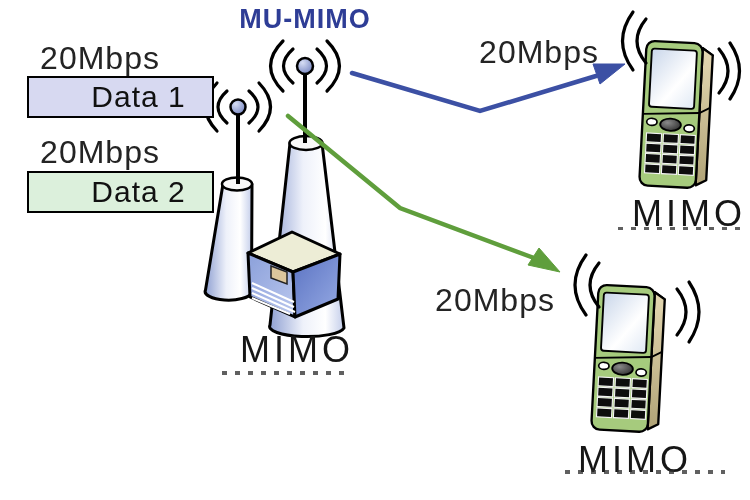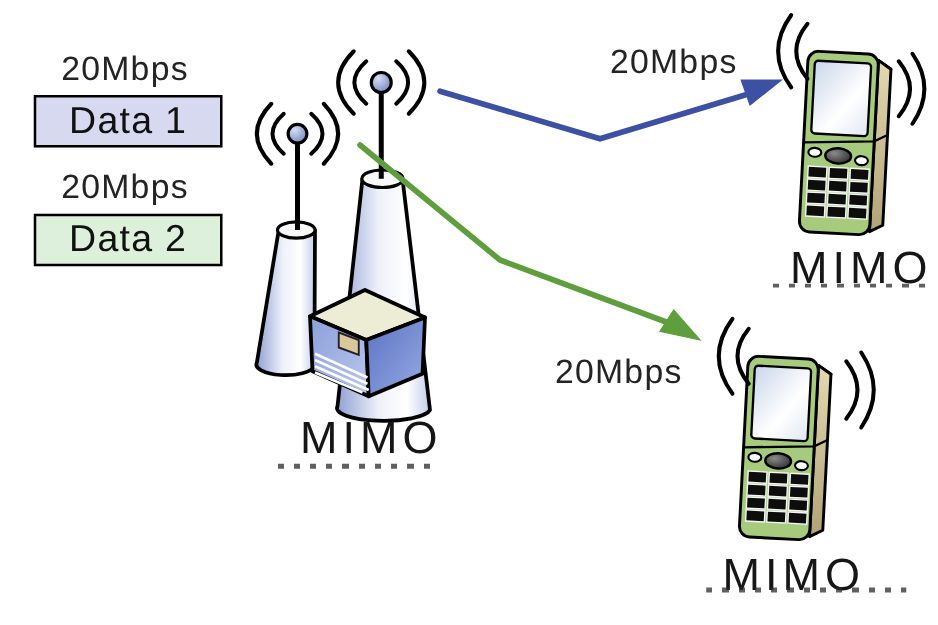--- a/index.html
+++ b/index.html
@@ -2,27 +2,27 @@
 <html><head>
 <meta charset="utf-8">
 <style>
   html,body{margin:0;padding:0;background:#ffffff;}
   #stage{position:relative;width:750px;height:500px;background:#ffffff;overflow:hidden;
          font-family:"Liberation Sans", sans-serif;}
   #diagram-svg{position:absolute;left:0;top:0;}
   .lbl{position:absolute;color:#1a1a1a;text-align:center;white-space:nowrap;}
   .title{left:224px;top:4px;width:162px;font-size:27px;font-weight:bold;
          letter-spacing:1px;color:#2e3d96;}
-  .rate{font-size:27px;letter-spacing:1px;color:#242424;}
+  .rate{font-size:32px;letter-spacing:1px;color:#242424;}
   .rate1{left:30px;top:40px;width:140px;}
   .rate2{left:30px;top:134px;width:140px;}
   .rate-blue{left:469px;top:34px;width:140px;}
   .rate-green{left:425px;top:282px;width:140px;}
   .databox{position:absolute;left:27px;width:147px;height:38px;border:2px solid #000;
-           font-size:30px;color:#111;text-align:center;line-height:38px;letter-spacing:1px;}
+           font-size:30px;color:#111;text-align:center;line-height:38px;letter-spacing:1px;padding-left:36px;}
   .data1{top:76px;background:#d7d9f1;}
   .data2{top:171px;background:#dcf0dc;}
   .mimo{font-size:36px;letter-spacing:4px;color:#161616;}
   .mimo-station{left:240px;top:329px;width:110px;}
   .mimo-top{left:632px;top:193px;width:110px;}
   .mimo-bottom{left:578px;top:439px;width:110px;}
   .remnant{position:absolute;height:4px;opacity:.75;
     background:repeating-linear-gradient(90deg,#2b2b2b 0 5px,transparent 5px 13px);}
   .remnant-station{left:222px;top:371px;width:130px;}
   .remnant-top{left:618px;top:227px;width:128px;height:3px;}
@@ -154,20 +154,21 @@
     <g>
       <polyline points="352,73 480,111 596,76" fill="none" stroke="#3c50a4" stroke-width="4.5" stroke-linecap="round"></polyline>
       <polygon points="625,64 593,64 600,84" fill="#3c50a4" stroke="#3c50a4" stroke-width="1"></polygon>
     </g>
     <g>
       <polyline points="288,116 400,208 534,258" fill="none" stroke="#5f9e3c" stroke-width="4.5" stroke-linecap="round"></polyline>
       <polygon points="560,272 528,265 539,248" fill="#5f9e3c" stroke="#5f9e3c" stroke-width="1"></polygon>
     </g>
   </svg>
 
+  <div class="lbl title">MU-MIMO</div>
 
   <div class="lbl rate rate1">20Mbps</div>
   <div class="databox data1">Data 1</div>
 
   <div class="lbl rate rate2">20Mbps</div>
   <div class="databox data2">Data 2</div>
 
   <div class="lbl rate rate-blue">20Mbps</div>
   <div class="lbl rate rate-green">20Mbps</div>
 

